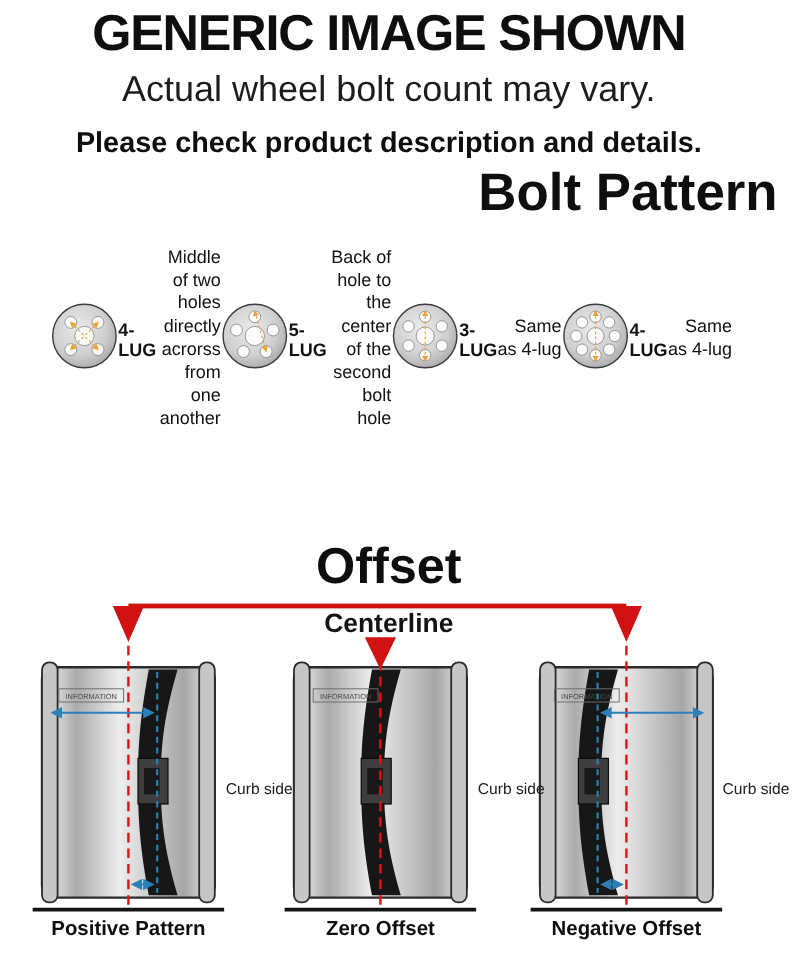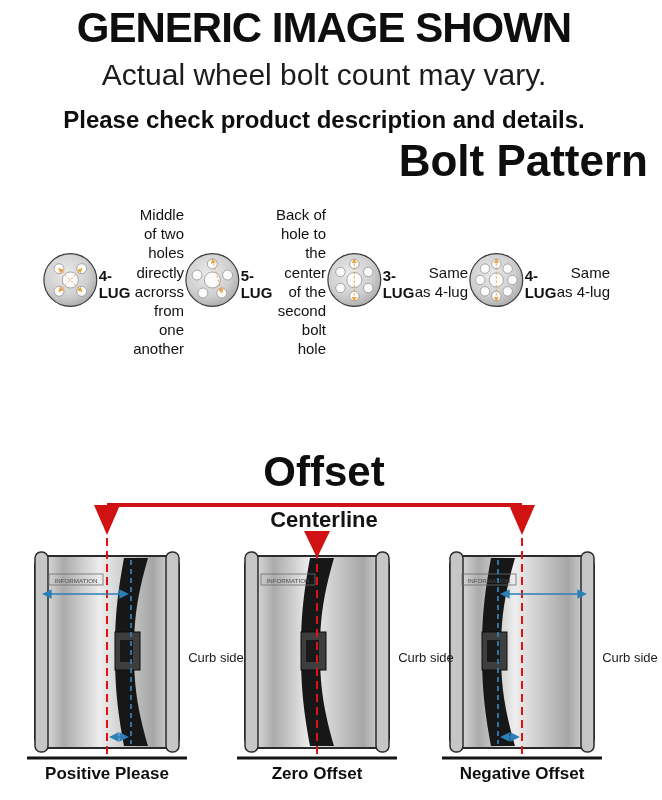--- a/index.html
+++ b/index.html
@@ -284,17 +284,17 @@
     <line x1="56" y1="22" x2="56" y2="206" stroke="#2d7fb8" stroke-width="1.8" stroke-dasharray="5 4"></line>
     <line x1="60" y1="56" x2="143" y2="56" stroke="#2d7fb8" stroke-width="1.6" marker-start="url(#bs3)" marker-end="url(#be3)"></line>
     <line x1="60" y1="199" x2="76" y2="199" stroke="#2d7fb8" stroke-width="1.6" marker-start="url(#bs3)" marker-end="url(#be3)"></line>
     <line x1="0" y1="220" x2="160" y2="220" stroke="#141414" stroke-width="3"></line>
   </svg>
 
   <div class="curb curb1">Curb side</div>
   <div class="curb curb2">Curb side</div>
   <div class="curb curb3">Curb side</div>
 
-  <div class="off-label ol1">Positive Please</div>
+  <div class="off-label ol1">Positive Pattern</div>
   <div class="off-label ol2">Zero Offset</div>
   <div class="off-label ol3">Negative Offset</div>
 
 </div>
 
 </body></html>

